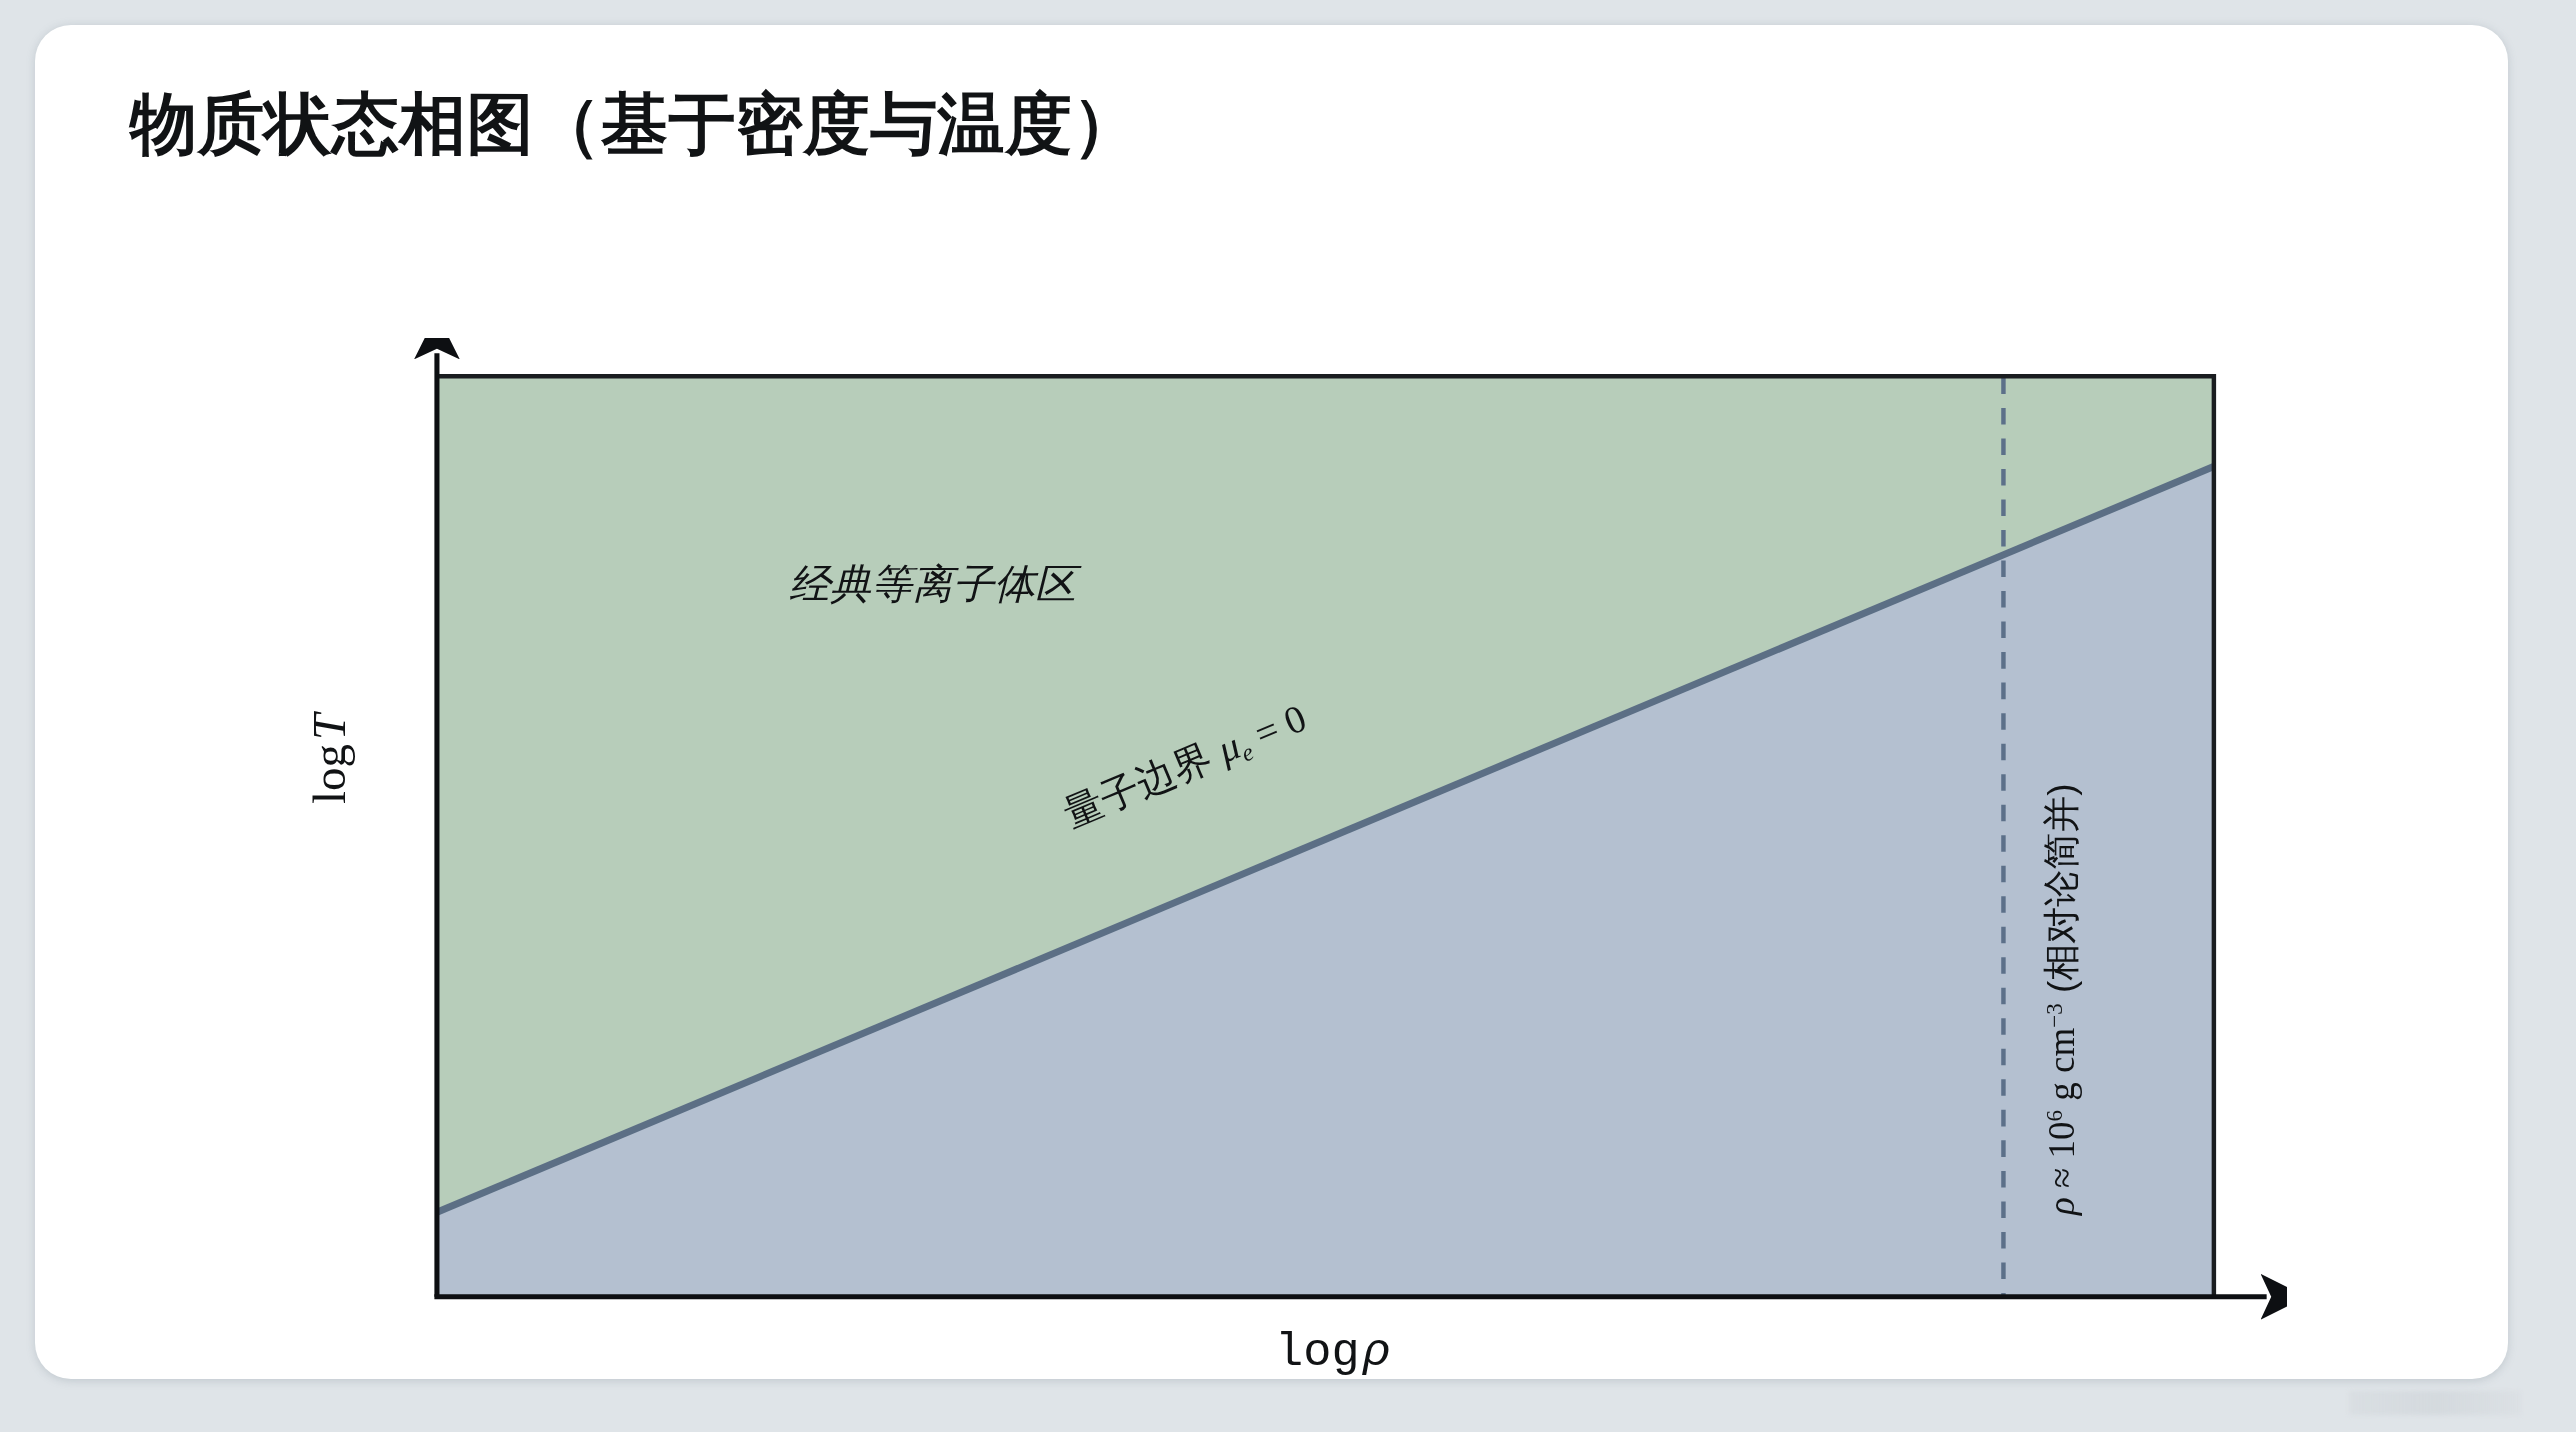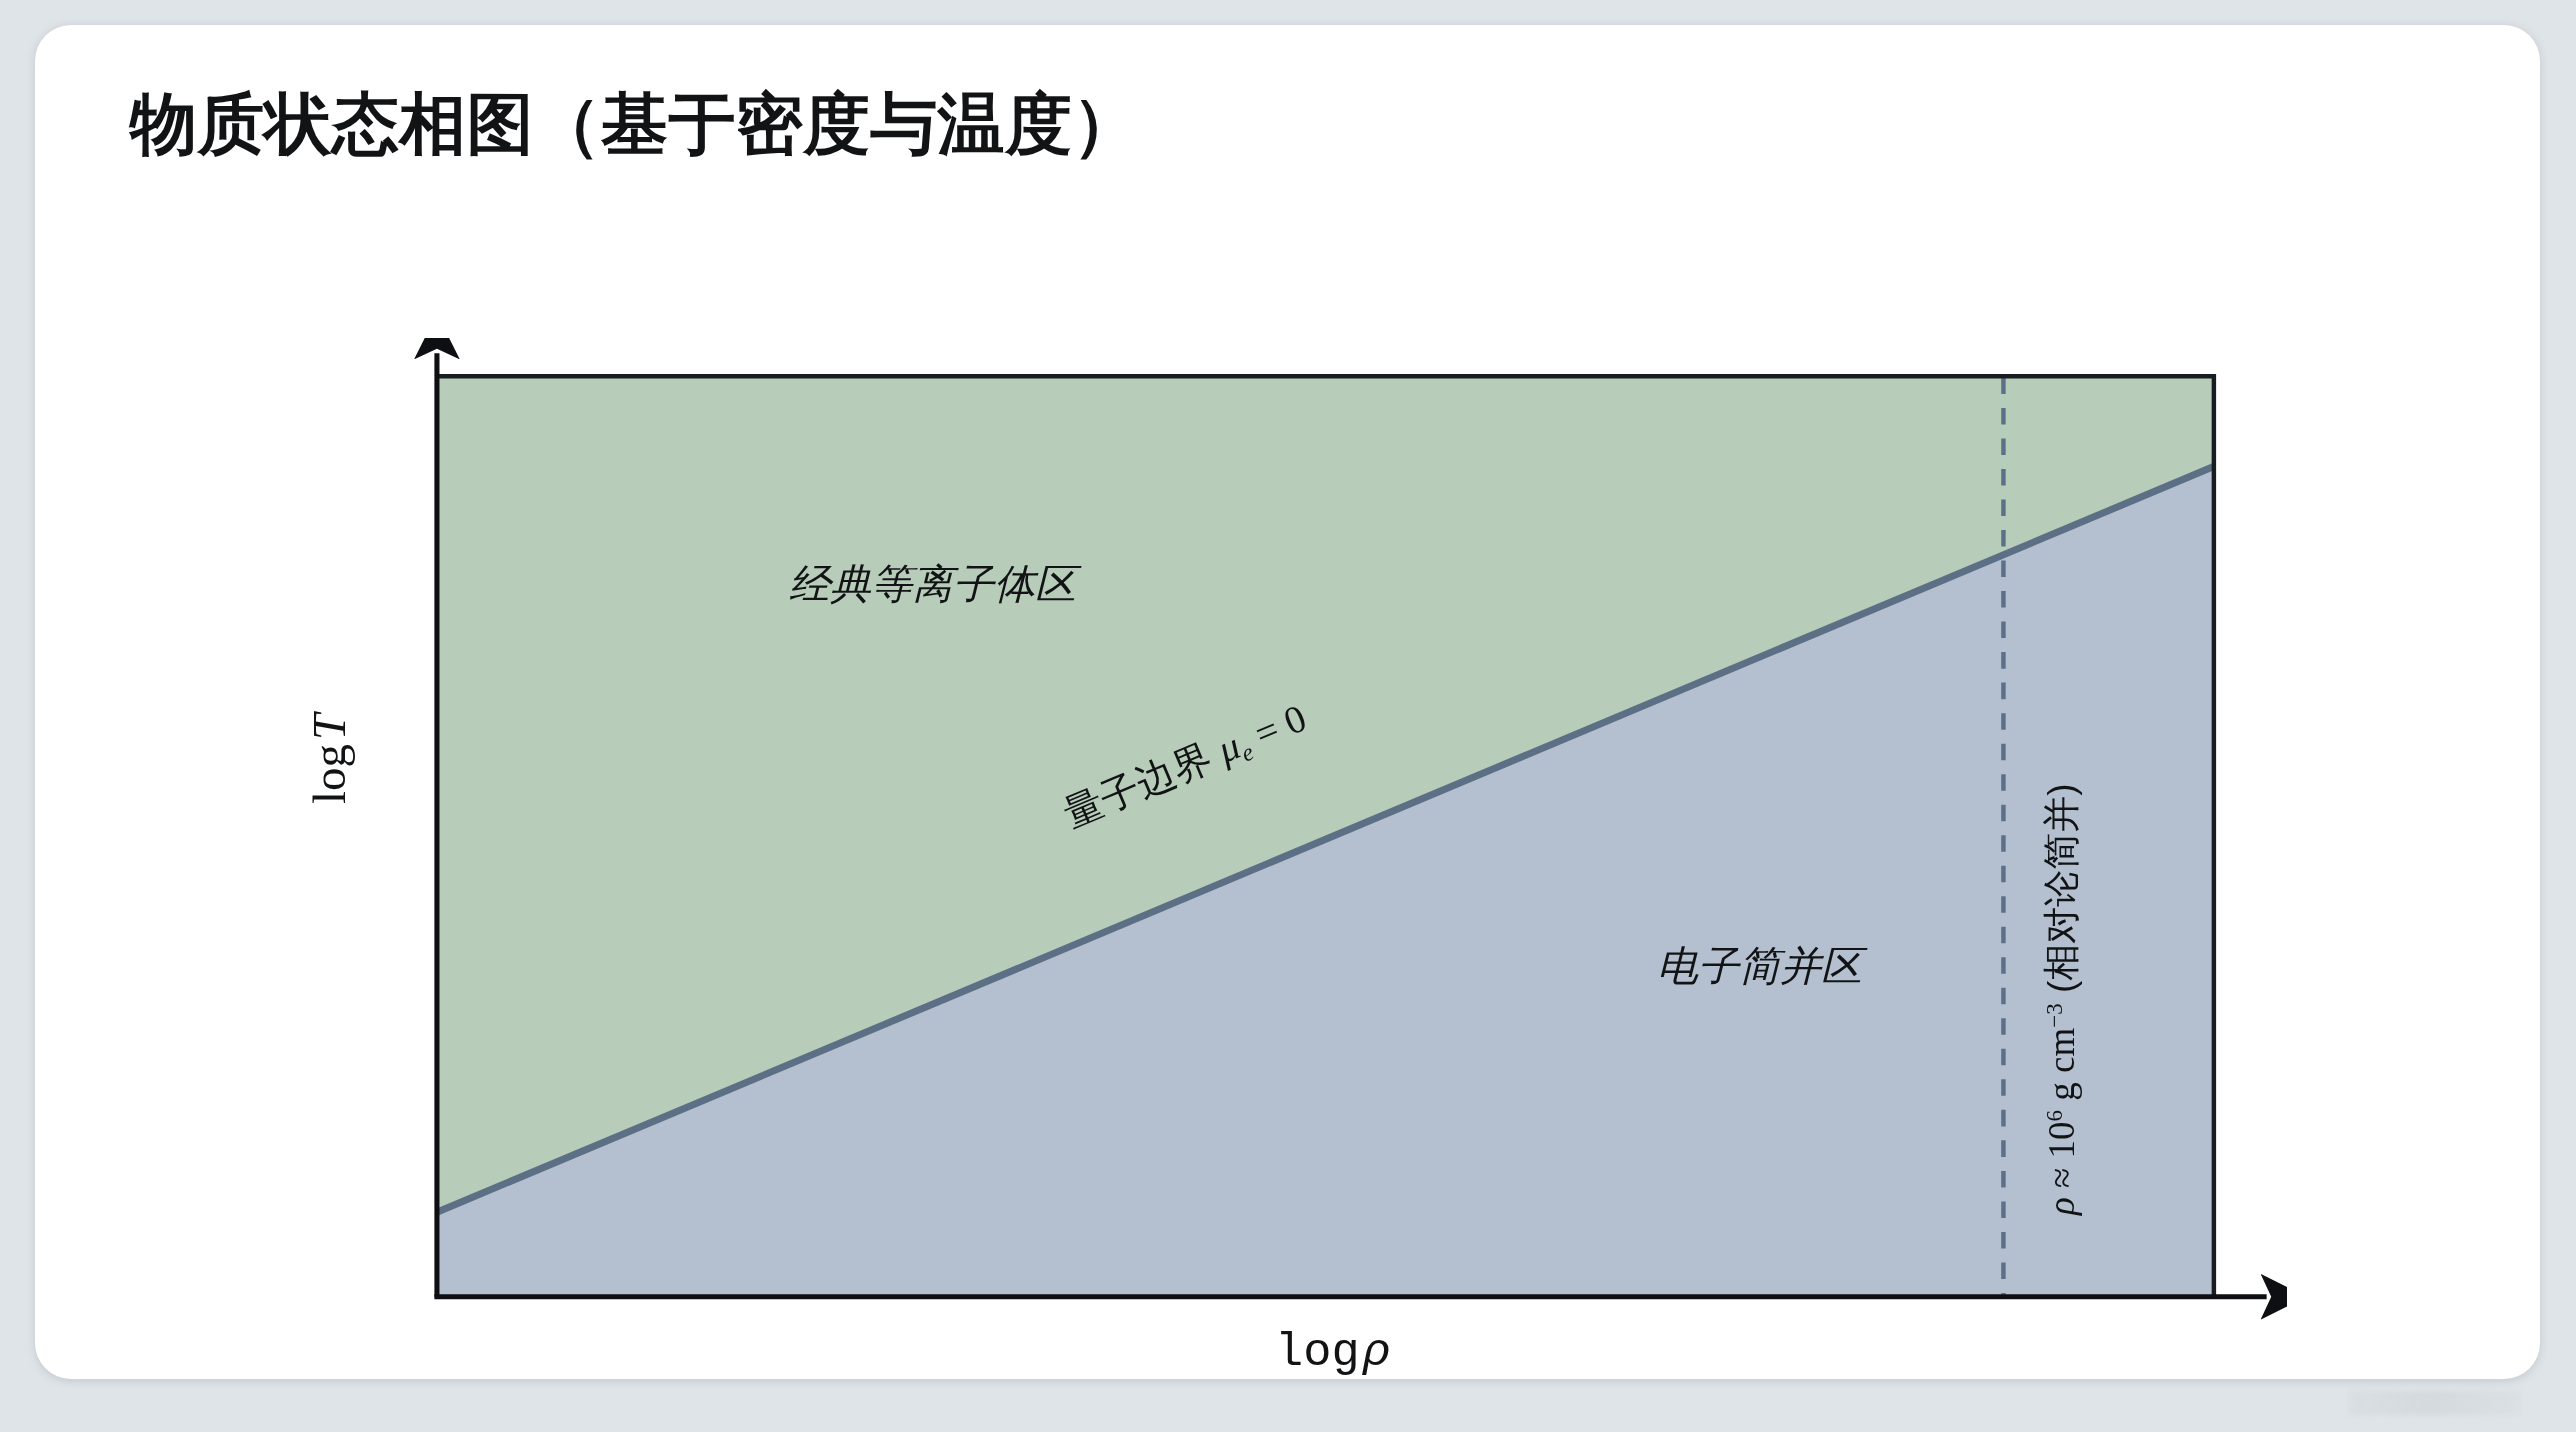--- a/index.html
+++ b/index.html
@@ -11,21 +11,20 @@
   }
   .stage{position:relative;width:2576px;height:1433px;}
 
   
   .card{
     position:absolute;left:35px;top:25.4px;
     width:2473px;height:1354px;
     background:#ffffff;
     border-radius:36px;
     box-shadow:0 1.9px 9px rgba(120,132,142,.28);
-    padding-left:32px;
   }
 
   
   .title{
     position:absolute;left:95px;top:54px;
     font-size:67px;font-weight:700;color:#111315;
     letter-spacing:0.3px;white-space:nowrap;
   }
   .subtitle{
     position:absolute;left:97px;top:202px;
@@ -133,21 +132,20 @@
         <line x1="110" y1="1508" x2="110" y2="24" stroke="#0d0f12" stroke-width="8" marker-end="url(#arrHead)"></line>
 
         <line x1="106" y1="1508" x2="2988" y2="1508" stroke="#0d0f12" stroke-width="8" marker-end="url(#arrHead)"></line>
       </svg>
 
       <div class="reg-lbl classical">
         <span class="ln1">经典等离子体区</span>
       </div>
 
       <div class="reg-lbl degenerate">
-        <span class="ln1">电子简并区</span>
       </div>
 
       <div class="boundary-lbl">
         <span>量子边界 </span><span class="math"><span>μ</span><span class="sub">e</span><span class="up"> = 0</span></span>
       </div>
 
       <div class="vert-lbl">
         <span style="font-style:italic">ρ</span><span class="up"> ≈ 10</span><span class="up sup">6</span><span class="up"> g cm</span><span class="up sup">−3</span><span class="cn"> (相对论简并)</span>
       </div>
 

